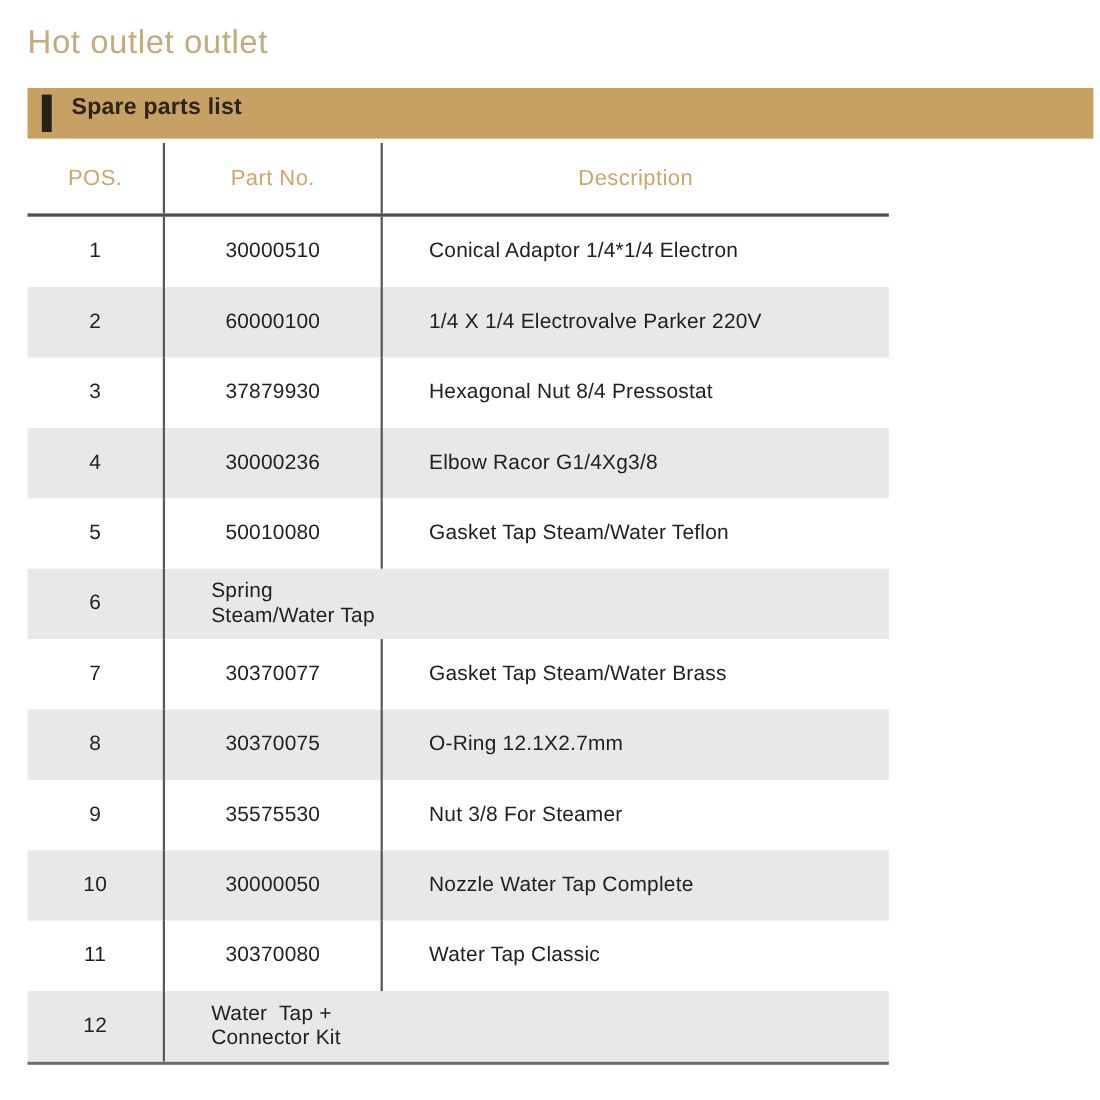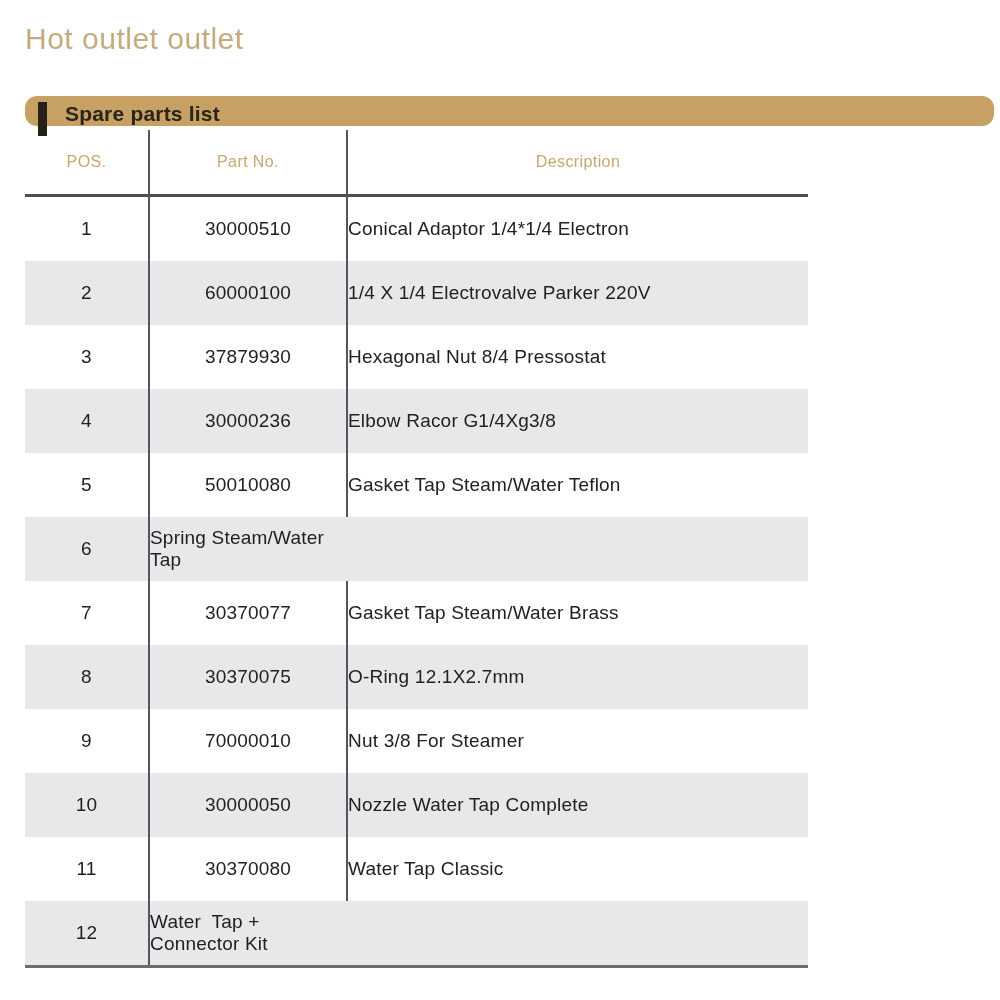--- a/index.html
+++ b/index.html
@@ -19,23 +19,22 @@
     font-family:"Liberation Sans", sans-serif;}
   .page{position:relative;width:1000px;height:1000px;background:#ffffff;overflow:hidden;}
 
   .doc-title{
     position:absolute;left:25px;top:22px;
     font-size:30px;letter-spacing:.5px;
     color:var(--title-color);font-weight:400;
   }
 
   .section-banner{
-    position:absolute;left:25px;top:96px;width:969px;height:30px;
+    position:absolute;left:25px;top:80px;width:969px;height:46px;
     background:var(--banner-bg);
-    border-radius:12px;
   }
   .section-banner .bar{
     position:absolute;left:13px;top:6px;width:9px;height:34px;
     background:var(--bar-color);
   }
   .section-banner .label{
     position:absolute;left:40px;top:0;height:35px;line-height:35px;
     font-size:21px;font-weight:600;letter-spacing:.2px;
     color:var(--banner-text);
   }
@@ -43,35 +42,35 @@
   .parts-table{
     position:absolute;left:25px;top:130px;width:783px;
     border-bottom:3px solid var(--bottom-rule);
   }
   .thead{
     display:grid;grid-template-columns:125px 198px 1fr;
     height:67px;border-bottom:3px solid var(--header-rule);
   }
   .thead .th{
     display:flex;align-items:center;justify-content:center;
-    font-size:16px;color:var(--header-text);letter-spacing:.4px;
+    font-size:20px;color:var(--header-text);letter-spacing:.4px;
   }
   .col-divider{border-right:2px solid var(--divider);}
 
   .trow{
     display:grid;grid-template-columns:125px 198px 1fr;
     height:64px;align-items:stretch;
   }
   .trow.alt{background:var(--row-alt);}
   .td{
     display:flex;align-items:center;justify-content:center;
     font-size:19px;color:var(--body-text);letter-spacing:.2px;
   }
   .td.desc{
-    justify-content:flex-start;white-space:pre-wrap;
+    justify-content:flex-start;padding-left:42px;white-space:pre-wrap;
   }
 </style>
 </head>
 <body>
 
 <div class="page">
 
   <h1 class="doc-title">Hot outlet outlet</h1>
 
   <div class="section-banner">
@@ -120,21 +119,21 @@
           <div class="td col-divider">30370077</div>
           <div class="td desc">Gasket Tap Steam/Water Brass</div>
         </div>
         <div class="trow alt">
           <div class="td col-divider">8</div>
           <div class="td col-divider">30370075</div>
           <div class="td desc">O-Ring 12.1X2.7mm</div>
         </div>
         <div class="trow">
           <div class="td col-divider">9</div>
-          <div class="td col-divider">70000010</div>
+          <div class="td col-divider">35575530</div>
           <div class="td desc">Nut 3/8 For Steamer</div>
         </div>
         <div class="trow alt">
           <div class="td col-divider">10</div>
           <div class="td col-divider">30000050</div>
           <div class="td desc">Nozzle Water Tap Complete</div>
         </div>
         <div class="trow">
           <div class="td col-divider">11</div>
           <div class="td col-divider">30370080</div>

